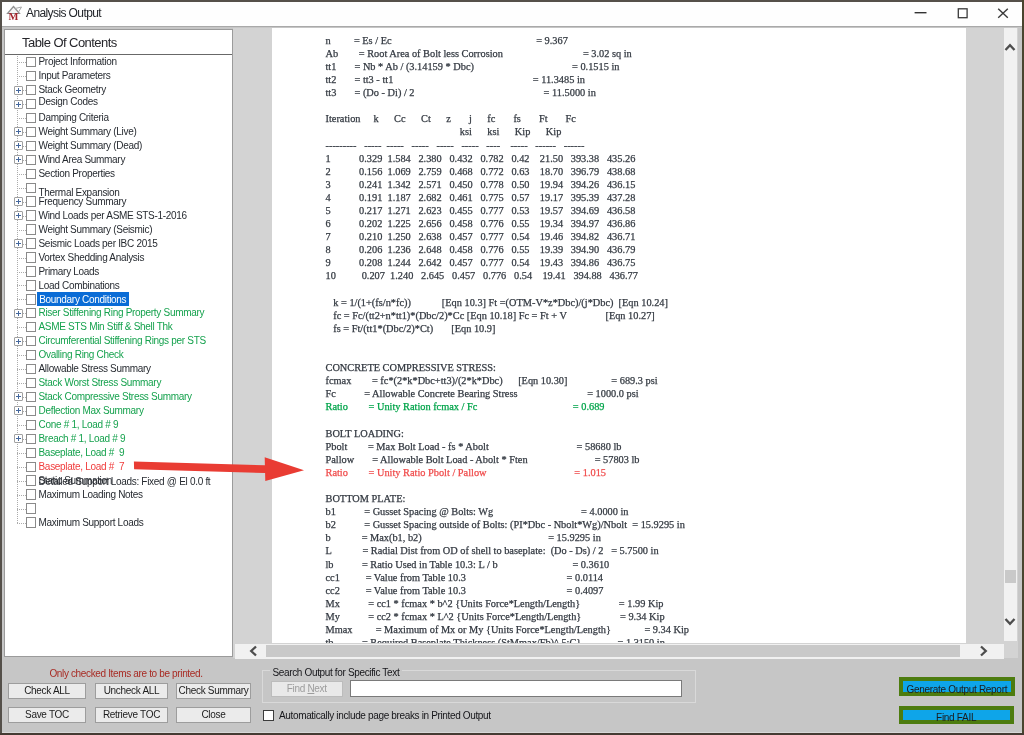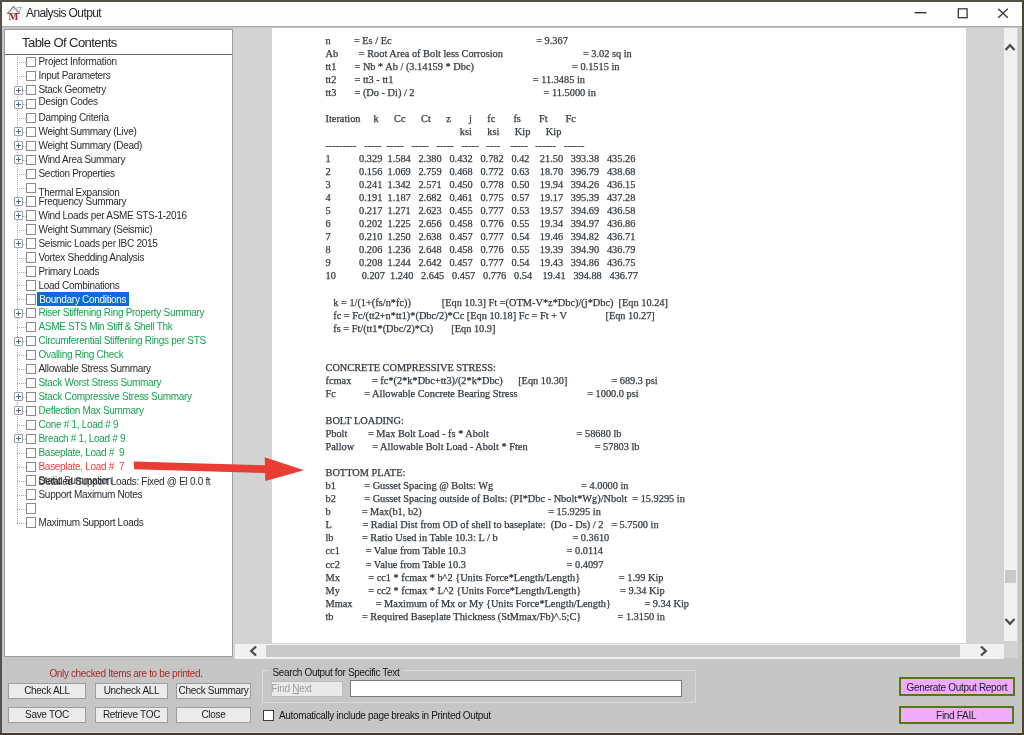--- a/index.html
+++ b/index.html
@@ -30,24 +30,24 @@
 #textarea{position:absolute;left:271.5px;top:28.2px;width:694px;height:615.3px;background:#fff;overflow:hidden}
 pre{position:absolute;left:54px;top:5.6px;font-family:Liberation Serif, serif;font-size:10.33px;line-height:13.1px;color:#343a42;-webkit-text-stroke:0.25px #343a42}
 pre .g{color:#00a44a;-webkit-text-stroke:0.25px #00a44a}
 pre .r{color:#f04b4b;-webkit-text-stroke:0.25px #f04b4b}
 #vsb{position:absolute;left:1003.7px;top:28.2px;width:13.1px;height:612.7px;background:#f1f1f1}
 #vthumb{position:absolute;left:1004.7px;top:569.8px;width:11.3px;height:13.1px;background:#c9c9c9}
 #hsb{position:absolute;left:235px;top:643.5px;width:768.7px;height:15px;background:#f1f1f1}
 #hthumb{position:absolute;left:266px;top:644.7px;width:694px;height:12.6px;background:#c9c9c9}
 #onlytext{position:absolute;left:47px;top:668.2px;width:158px;text-align:center;font-size:10px;letter-spacing:-0.35px;color:#a82b24}
 .btn{position:absolute;background:#ebebeb;border:1px solid #9d9d9d;font-size:10px;letter-spacing:-0.3px;color:#1c1c1c;text-align:center}
-.btn2{background:#f0abfc;border:2px solid #4d7c0f}
+.btn2{background:#0ea5e9;border:4px solid #4d7c0f}
 #grpbox{position:absolute;left:262px;top:669.5px;width:434px;height:33.5px;border:1px solid #d9d9d9}
 #grplabel{position:absolute;left:269.5px;top:666.8px;background:#c6c6c6;padding:0 3px;font-size:10px;letter-spacing:-0.35px;color:#16161a}
-#findnext{position:absolute;left:270.5px;top:681px;width:72.5px;height:15.5px;background:#e9e9e9;border:1px solid #bcbcbc;color:#9d9d9d;font-size:10px;letter-spacing:-0.3px;text-align:left;line-height:13.5px}
+#findnext{position:absolute;left:270.5px;top:681px;width:72.5px;height:15.5px;background:#e9e9e9;border:1px solid #bcbcbc;color:#9d9d9d;font-size:10px;letter-spacing:-0.3px;text-align:center;line-height:13.5px}
 #searchbox{position:absolute;left:349.5px;top:680px;width:332px;height:17px;background:#fff;border:1px solid #7a7a7a}
 #pbcheck{position:absolute;left:263px;top:710px;width:11px;height:11px;background:#fff;border:1.2px solid #3c3c3c}
 #pblabel{position:absolute;left:279px;top:710px;font-size:10px;letter-spacing:-0.35px;color:#16161a}
 </style></head>
 <body>
 <div id="contentbg"></div>
 <div id="titlebar"></div>
 
 <svg class="abs" style="left:6px;top:5px" width="18" height="17" viewBox="0 0 18 17">
  <path d="M7.5 1.5 L13.5 8.5 L1.5 8.5 Z" fill="#f5f5f5" stroke="#909090" stroke-width="1.2"></path>
@@ -170,21 +170,21 @@
 <div class="cb" style="top:417.30px"></div>
 <div class="row tg" style="top:415.62px">Baseplate, Load #  9</div>
 <div class="stub" style="top:436.55px"></div>
 <div class="cb" style="top:431.25px"></div>
 <div class="row tr" style="top:429.57px">Baseplate, Load #  7</div>
 <div class="stub" style="top:450.50px"></div>
 <div class="cb" style="top:445.20px"></div>
 <div class="row tk" style="top:443.52px">Static Summation</div>
 <div class="stub" style="top:464.45px"></div>
 <div class="cb" style="top:459.15px"></div>
-<div class="row tk" style="top:457.47px">Support Maximum Notes</div>
+<div class="row tk" style="top:457.47px">Maximum Loading Notes</div>
 <div class="stub" style="top:478.40px"></div>
 <div class="cb" style="top:473.10px"></div>
 <div class="row tk" style="top:445px">Detailed Support Loads: Fixed @ El 0.0 ft</div>
 <div class="stub" style="top:492.35px"></div>
 <div class="cb" style="top:487.05px"></div>
 <div class="row tk" style="top:485.37px">Maximum Support Loads</div>
 </div>
 <div id="textarea">
     <pre>n         = Es / Ec                                                        = 9.367
 Ab        = Root Area of Bolt less Corrosion                               = 3.02 sq in
@@ -207,24 +207,26 @@
 10          0.207  1.240   2.645   0.457   0.776   0.54    19.41   394.88   436.77
 
    k = 1/(1+(fs/n*fc))            [Eqn 10.3] Ft =(OTM-V*z*Dbc)/(j*Dbc)  [Eqn 10.24]
    fc = Fc/(tt2+n*tt1)*(Dbc/2)*Cc [Eqn 10.18] Fc = Ft + V               [Eqn 10.27]
    fs = Ft/(tt1*(Dbc/2)*Ct)       [Eqn 10.9]
 
 
 CONCRETE COMPRESSIVE STRESS:
 fcmax        = fc*(2*k*Dbc+tt3)/(2*k*Dbc)      [Eqn 10.30]                 = 689.3 psi
 Fc           = Allowable Concrete Bearing Stress                           = 1000.0 psi
+<span class="g">Ratio        = Unity Ration fcmax / Fc                                     = 0.689</span>
 
 BOLT LOADING:
 Pbolt        = Max Bolt Load - fs * Abolt                                  = 58680 lb
 Pallow       = Allowable Bolt Load - Abolt * Ften                          = 57803 lb
+<span class="r">Ratio        = Unity Ratio Pbolt / Pallow                                  = 1.015</span>
 
 BOTTOM PLATE:
 b1           = Gusset Spacing @ Bolts: Wg                                  = 4.0000 in
 b2           = Gusset Spacing outside of Bolts: (PI*Dbc - Nbolt*Wg)/Nbolt  = 15.9295 in
 b            = Max(b1, b2)                                                 = 15.9295 in
 L            = Radial Dist from OD of shell to baseplate:  (Do - Ds) / 2   = 5.7500 in
 lb           = Ratio Used in Table 10.3: L / b                             = 0.3610
 cc1          = Value from Table 10.3                                       = 0.0114
 cc2          = Value from Table 10.3                                       = 0.4097
 Mx           = cc1 * fcmax * b^2 {Units Force*Length/Length}               = 1.99 Kip

